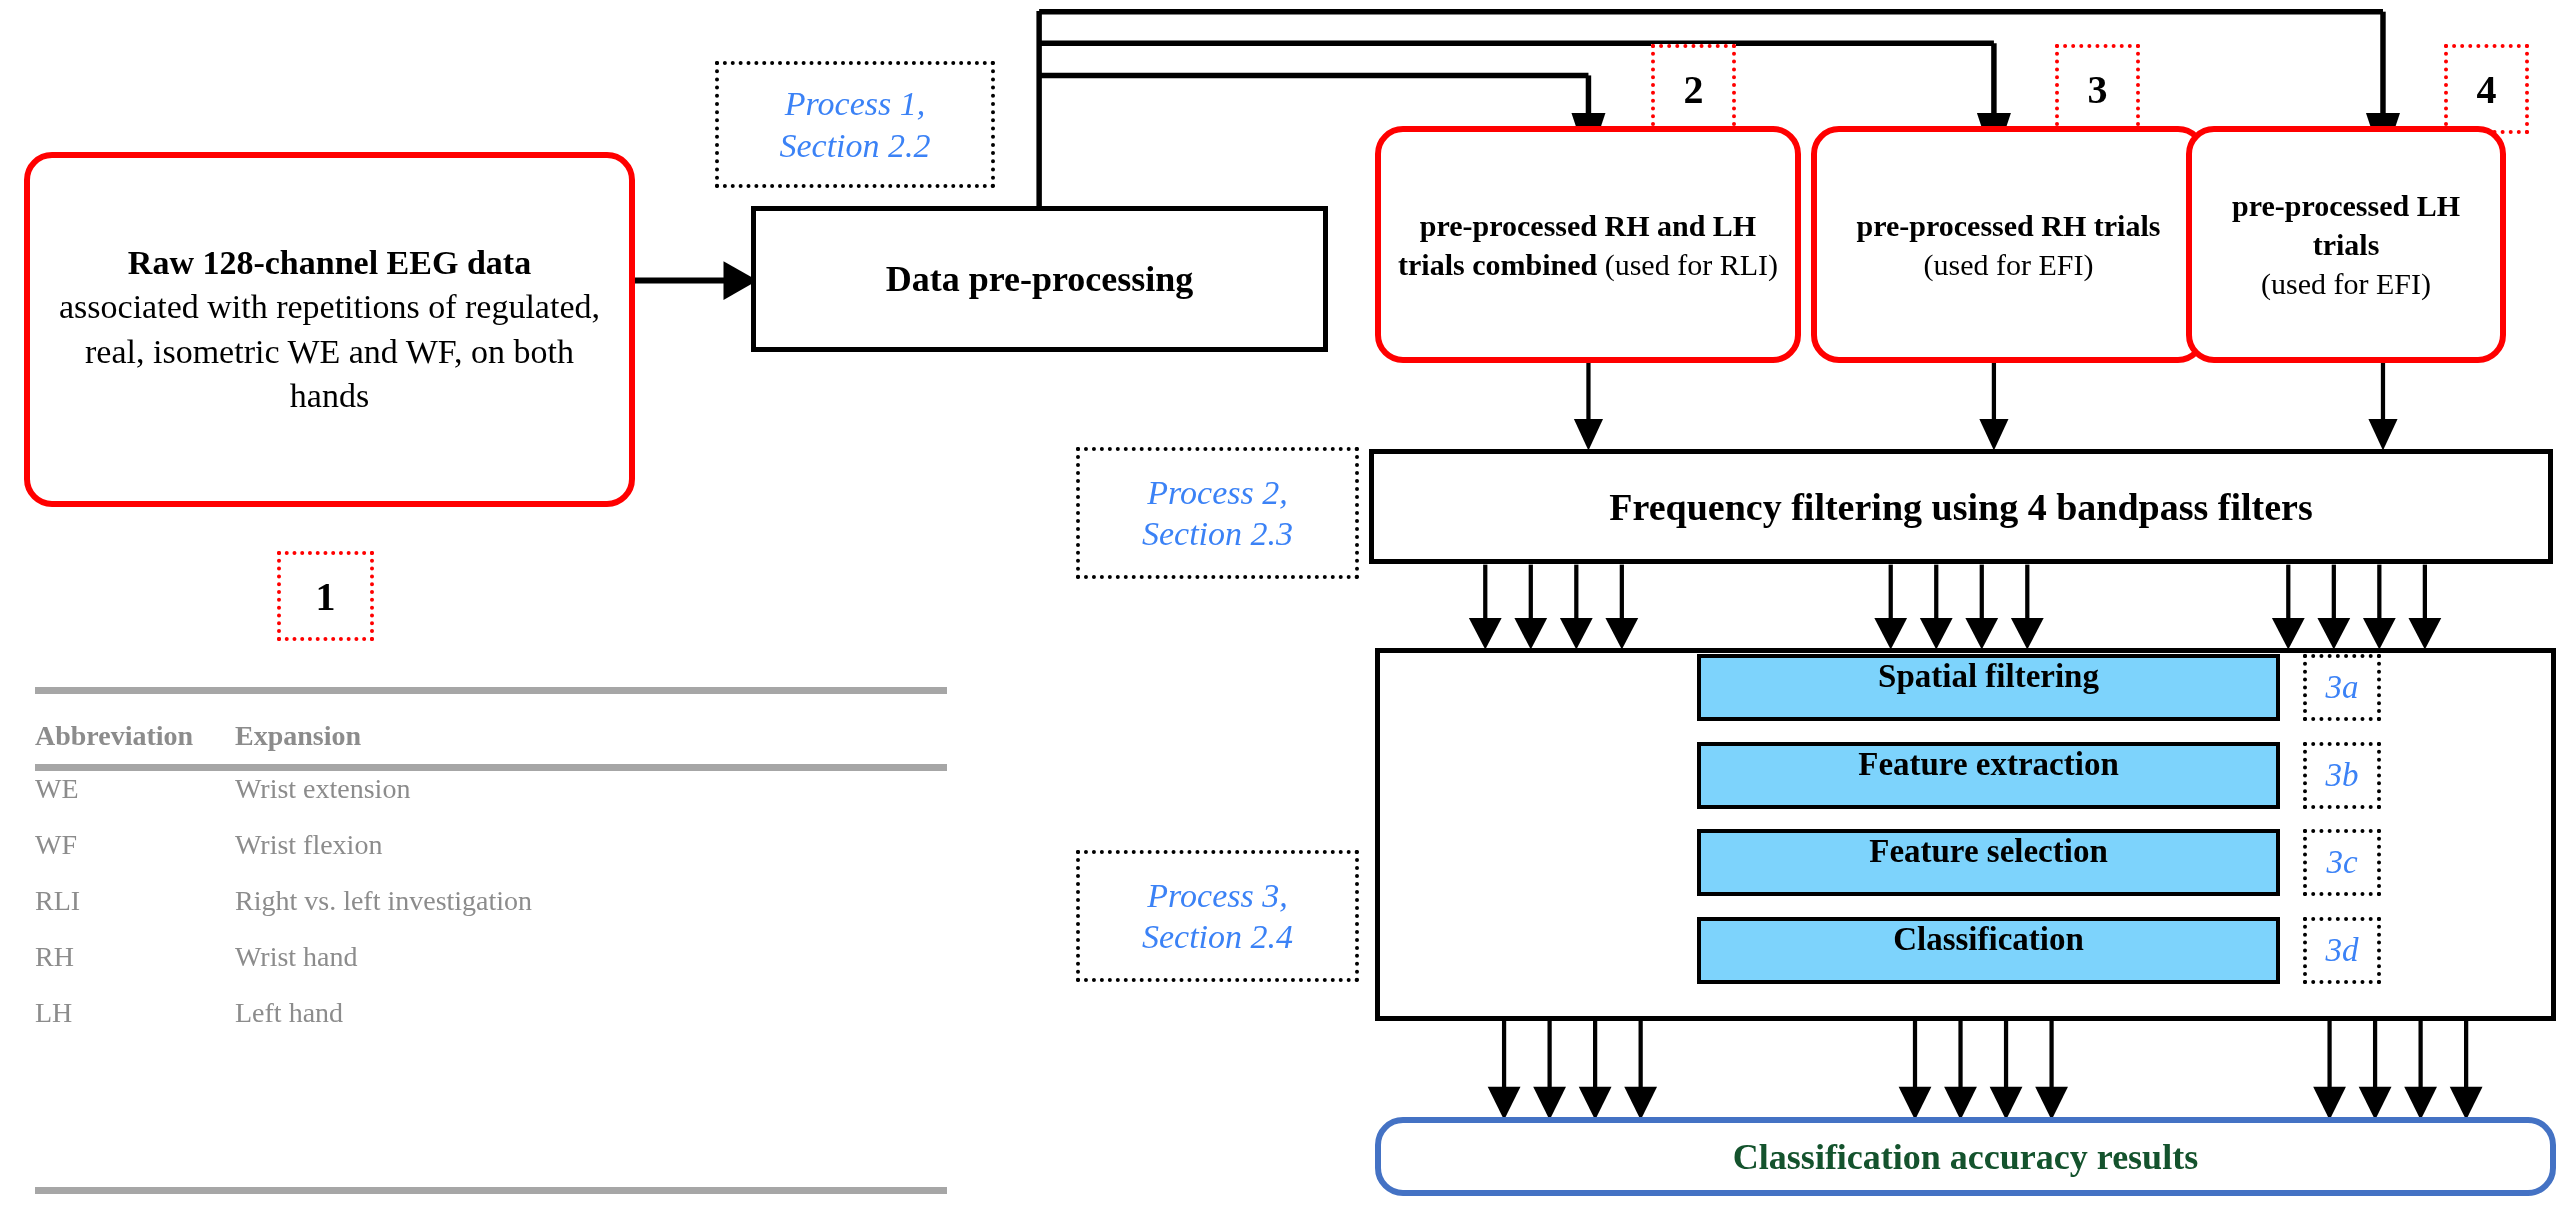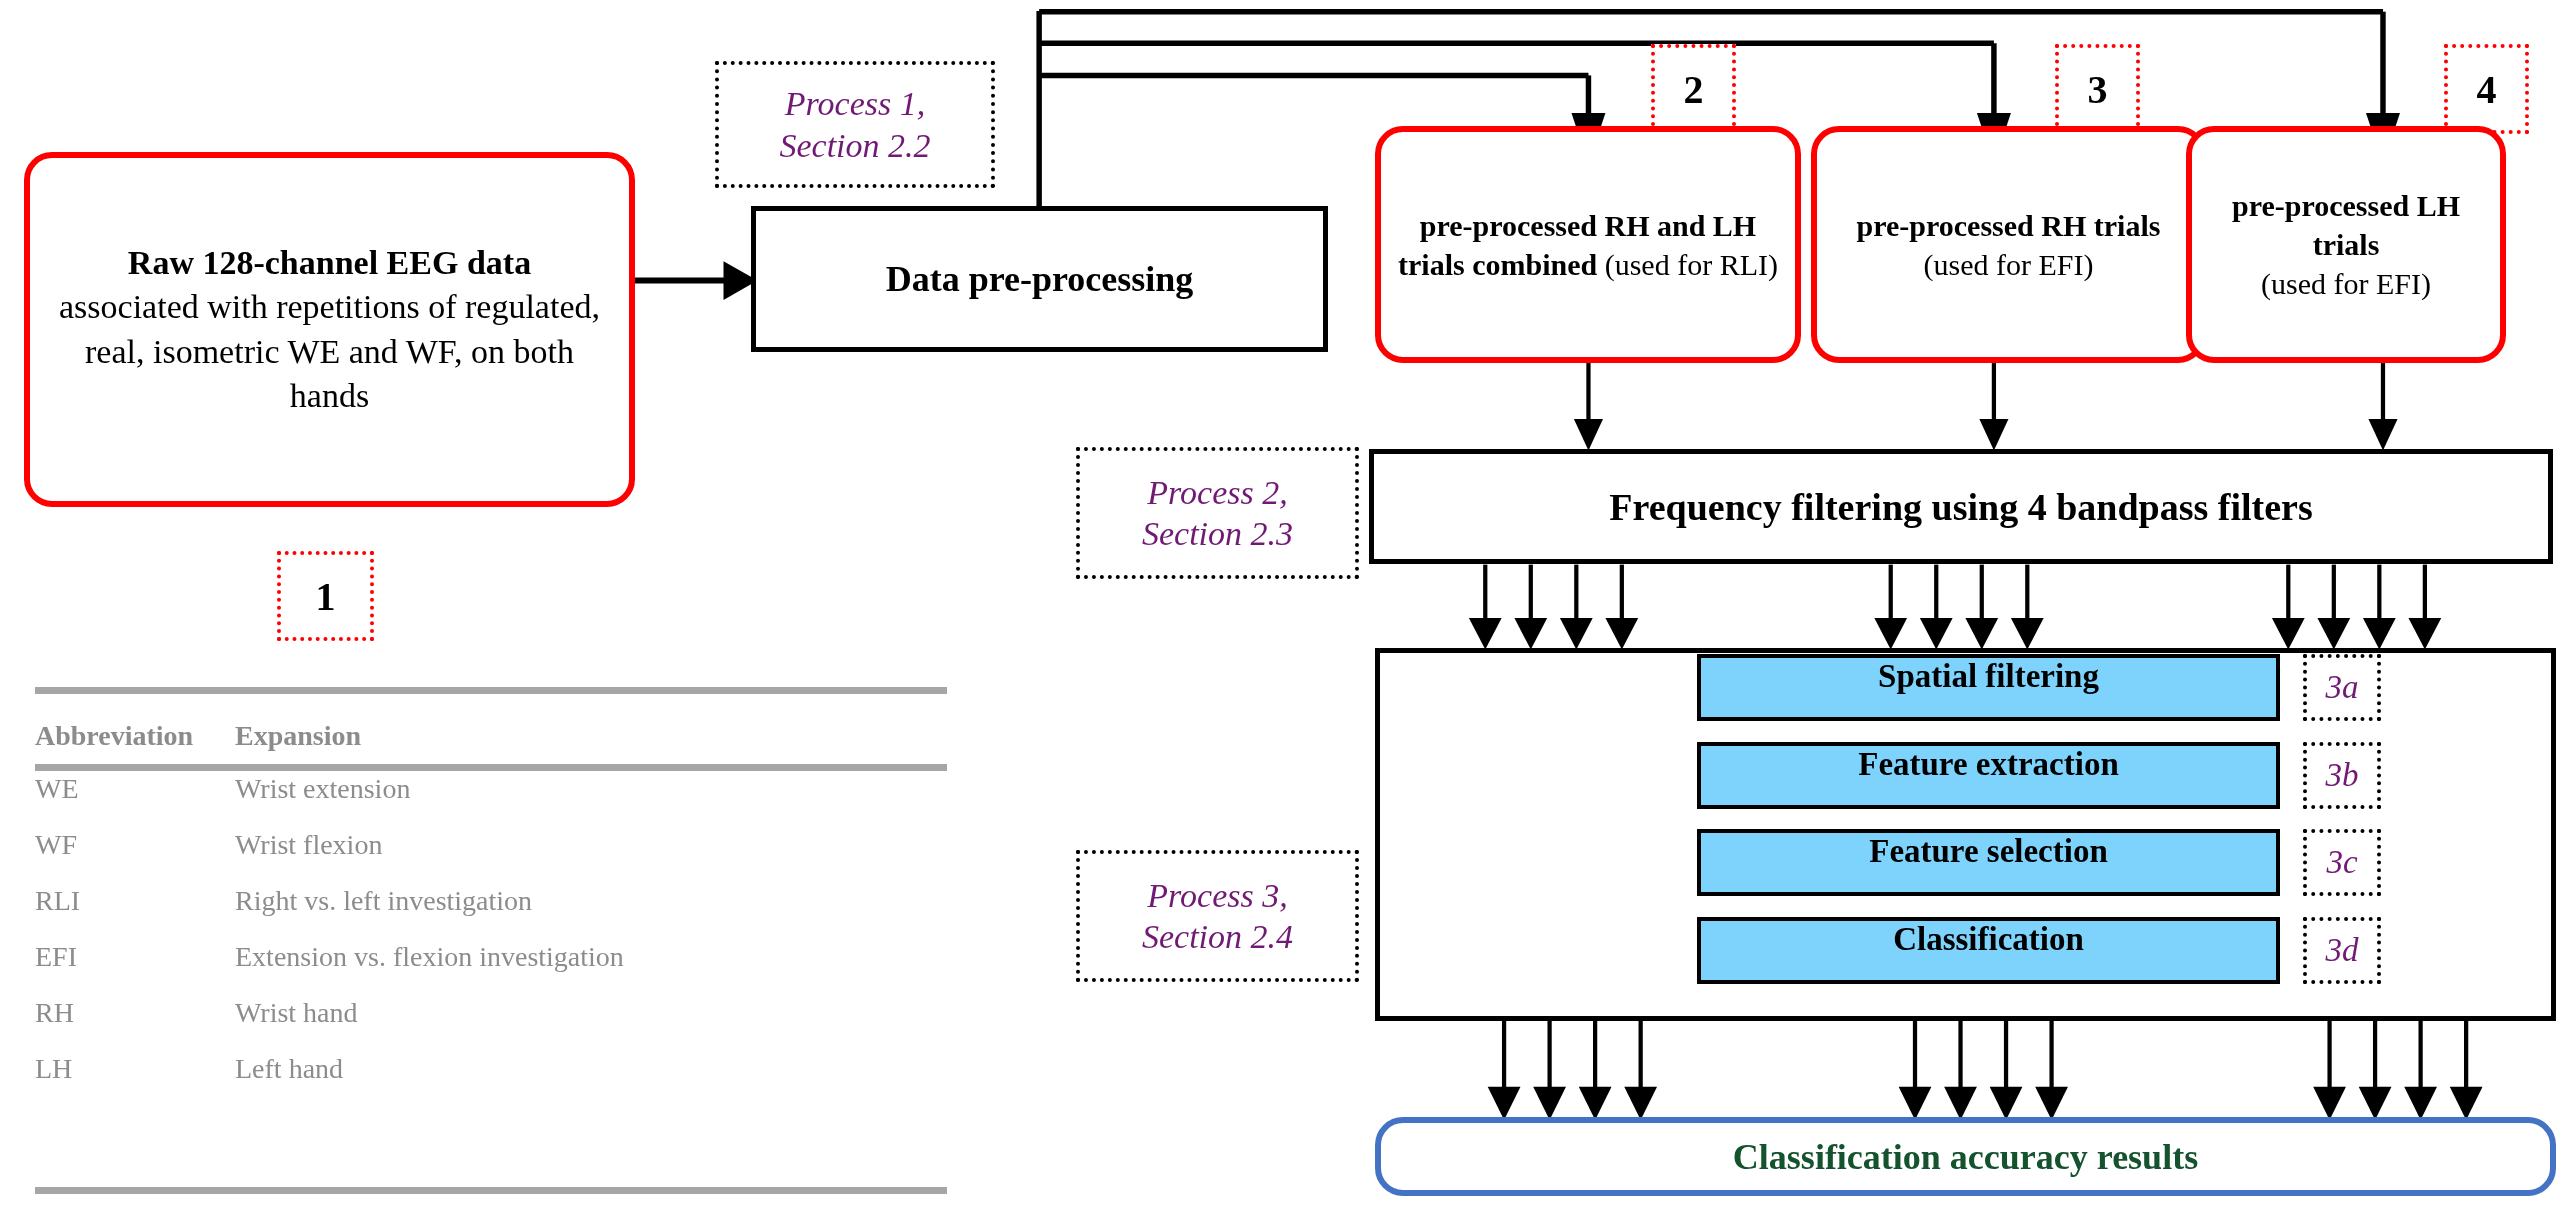--- a/index.html
+++ b/index.html
@@ -43,21 +43,21 @@
     border:4.2px dotted #FF0000;
     background:#ffffff;
     display:flex;align-items:center;justify-content:center;
     text-align:center;color:#000;
     font-weight:bold;
   }
   .tagblack{
     border:4.2px dotted #000000;
     background:#ffffff;
     display:flex;align-items:center;justify-content:center;
-    text-align:center;color:#701a75;
+    text-align:center;color:#3b82f6;
   }
   .proc-tag{
     font-style:italic;
     line-height:1.22;
     font-size:34px;
   }
   .sub-tag{
     font-style:italic;
     font-size:33px;
   }
@@ -319,24 +319,20 @@
     </tr>
     <tr>
       <td>WF</td>
       <td>Wrist flexion</td>
     </tr>
     <tr>
       <td>RLI</td>
       <td>Right vs. left investigation</td>
     </tr>
     <tr>
-      <td>EFI</td>
-      <td>Extension vs. flexion investigation</td>
-    </tr>
-    <tr>
       <td>RH</td>
       <td>Wrist hand</td>
     </tr>
     <tr>
       <td>LH</td>
       <td>Left hand</td>
     </tr>
   </tbody>
 </table>
 

